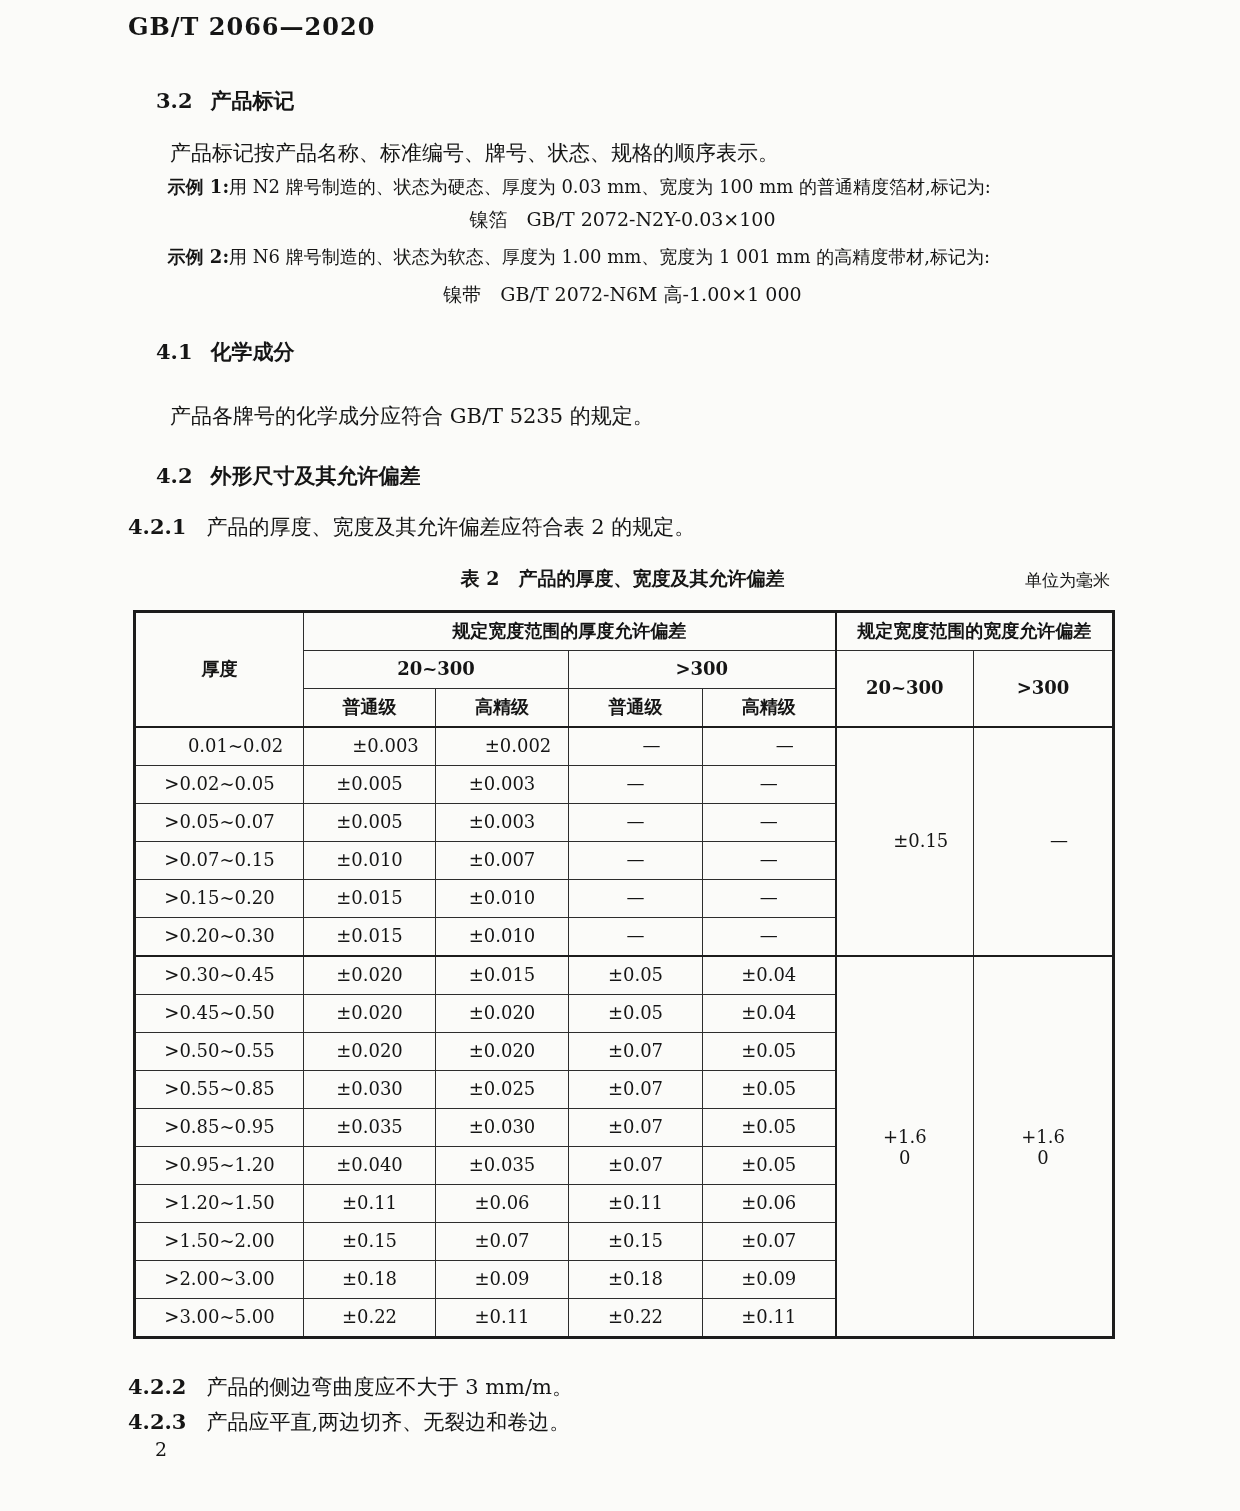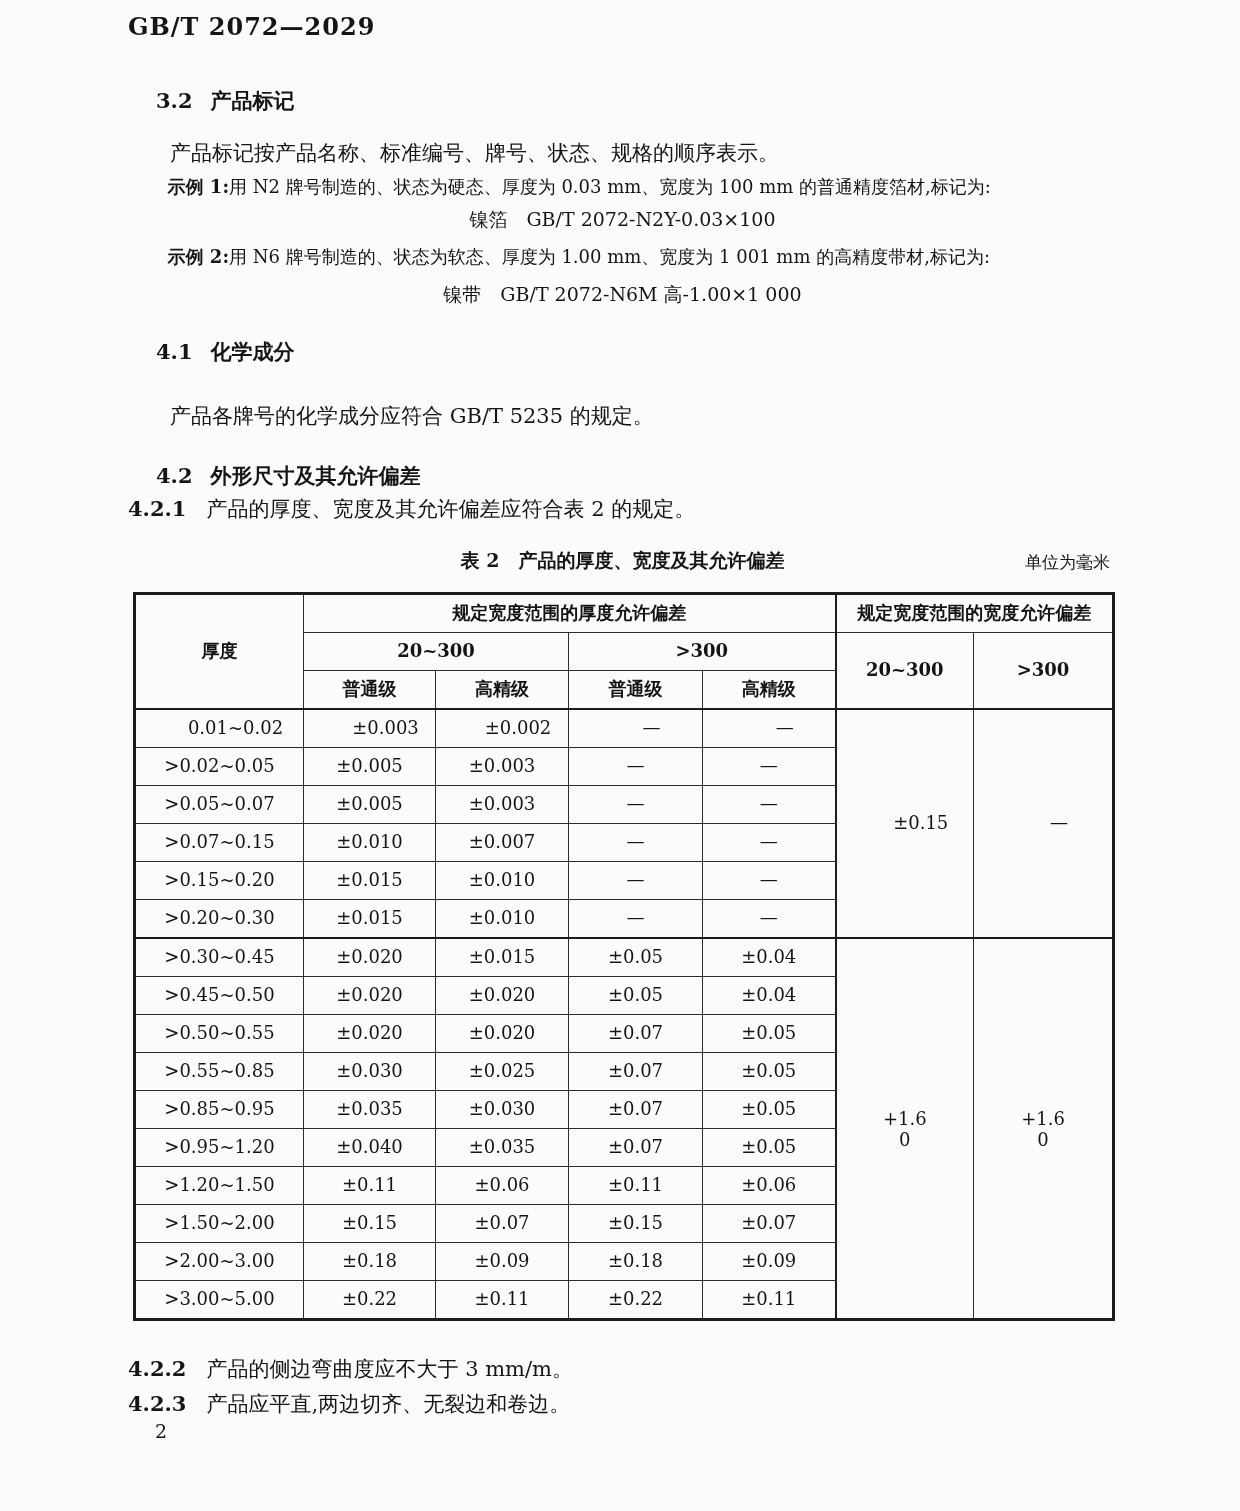--- a/index.html
+++ b/index.html
@@ -26,21 +26,21 @@
   .h1 .no, .h2 .no { margin-right:18px;margin-left:28px; }
 
   .body-p {
     margin:22px 0 0 128px; padding:0;
     font-size:21px; line-height:30px; text-indent:2em;
     width:1000px;
   }
   .body-p.tight { margin-top:34px; }
 
   .numbered {
-    margin:3px 0 0 128px; padding:0;
+    margin:21px 0 0 128px; padding:0;
     font-size:21px; line-height:30px; width:1030px;
   }
   .numbered .no { font-weight:bold; margin-right:20px; }
   .numbered.after-table { margin-top:33px; }
   .numbered.close { margin-top:5px; }
 
   .example {
     margin:6px 0 0 128px; padding:0;
     font-size:18px; line-height:26px; text-indent:2.2em; width:1030px;
   }
@@ -89,21 +89,21 @@
 
   .page-number {
     margin:0 0 0 155px; font-size:19px; line-height:24px;
   }
 </style>
 </head>
 <body>
 
 <div class="page">
 
-  <div class="running-header">GB/T 2072—2029</div>
+  <div class="running-header">GB/T 2066—2020</div>
 
   <div class="h2 first">
     <span class="no">3.2</span><span>产品标记</span>
   </div>
 
   <p class="body-p">产品标记按产品名称、标准编号、牌号、状态、规格的顺序表示。</p>
 
   <p class="example"><span class="ex-label">示例 1:</span><span>用 N2 牌号制造的、状态为硬态、厚度为 0.03 mm、宽度为 100 mm 的普通精度箔材,标记为:</span></p>
 
   <p class="formula">镍箔　GB/T 2072-N2Y-0.03×100</p>

